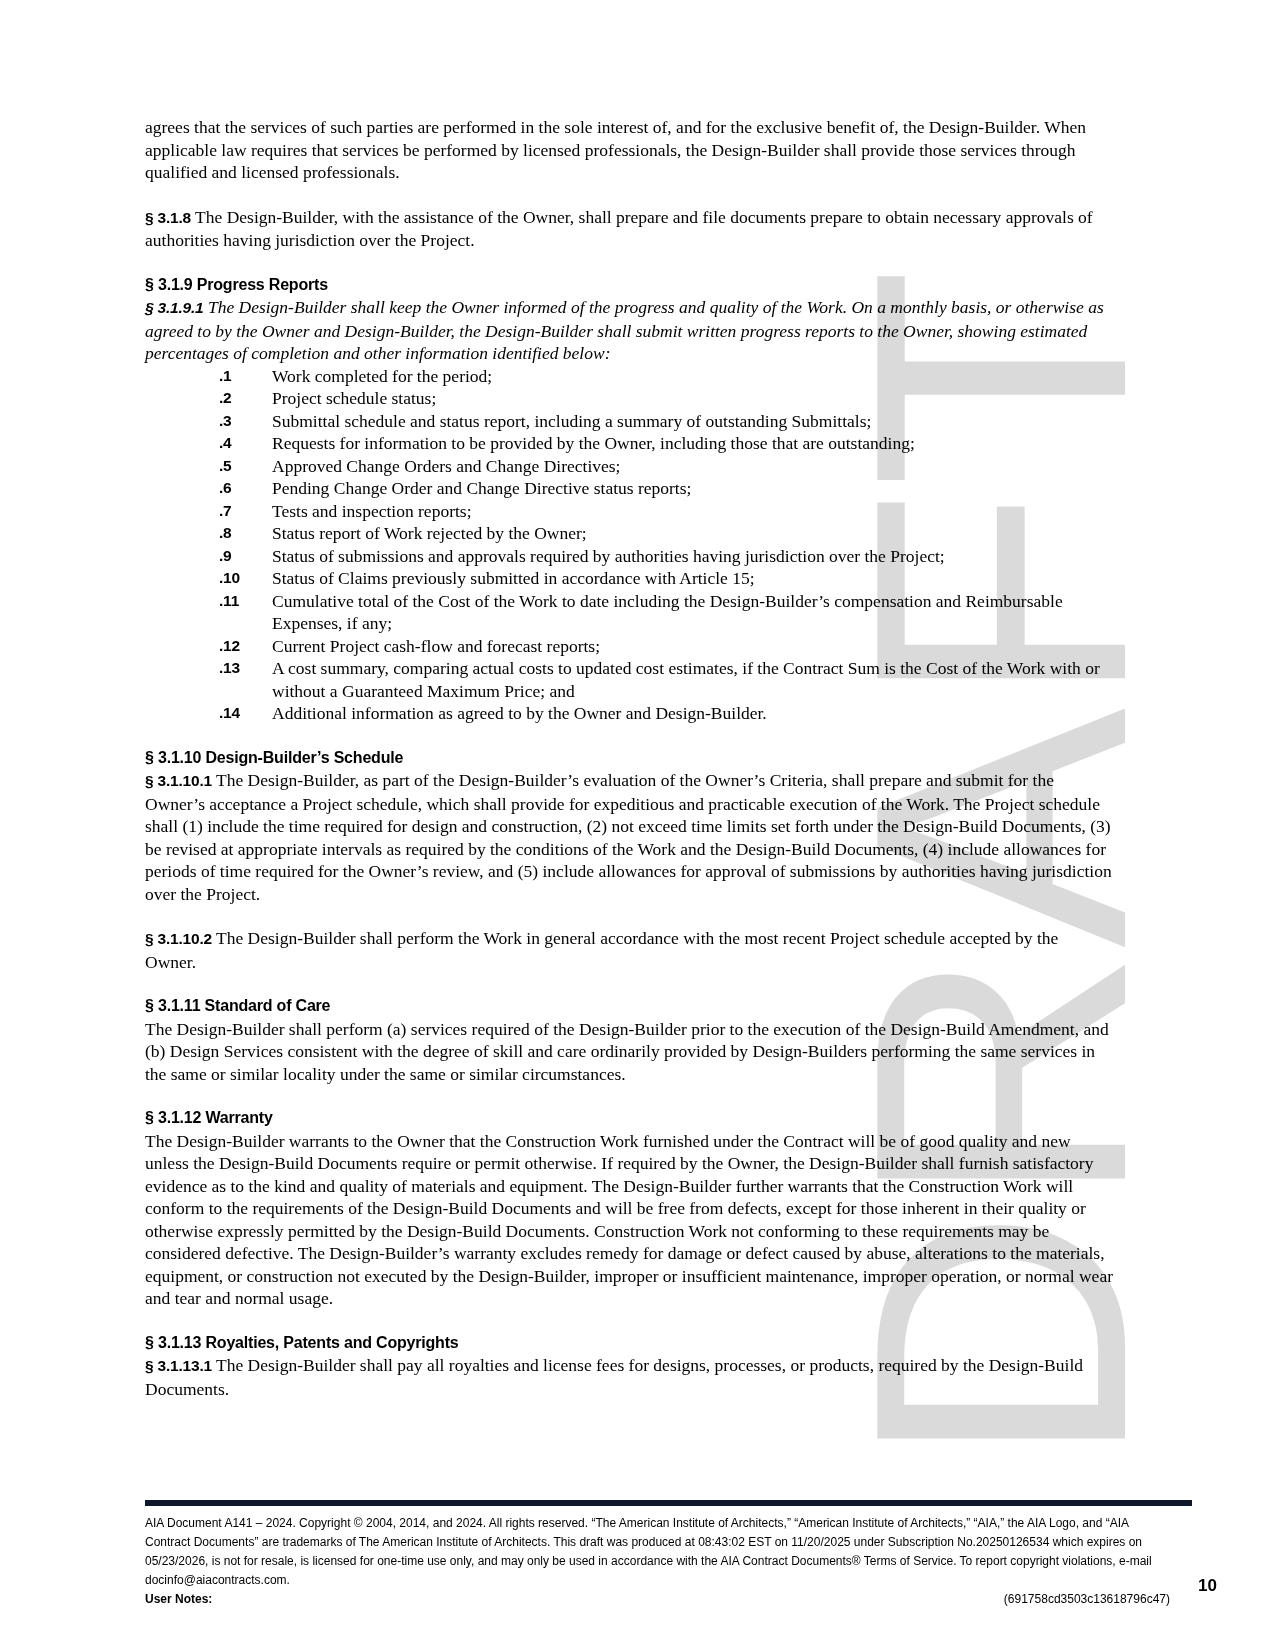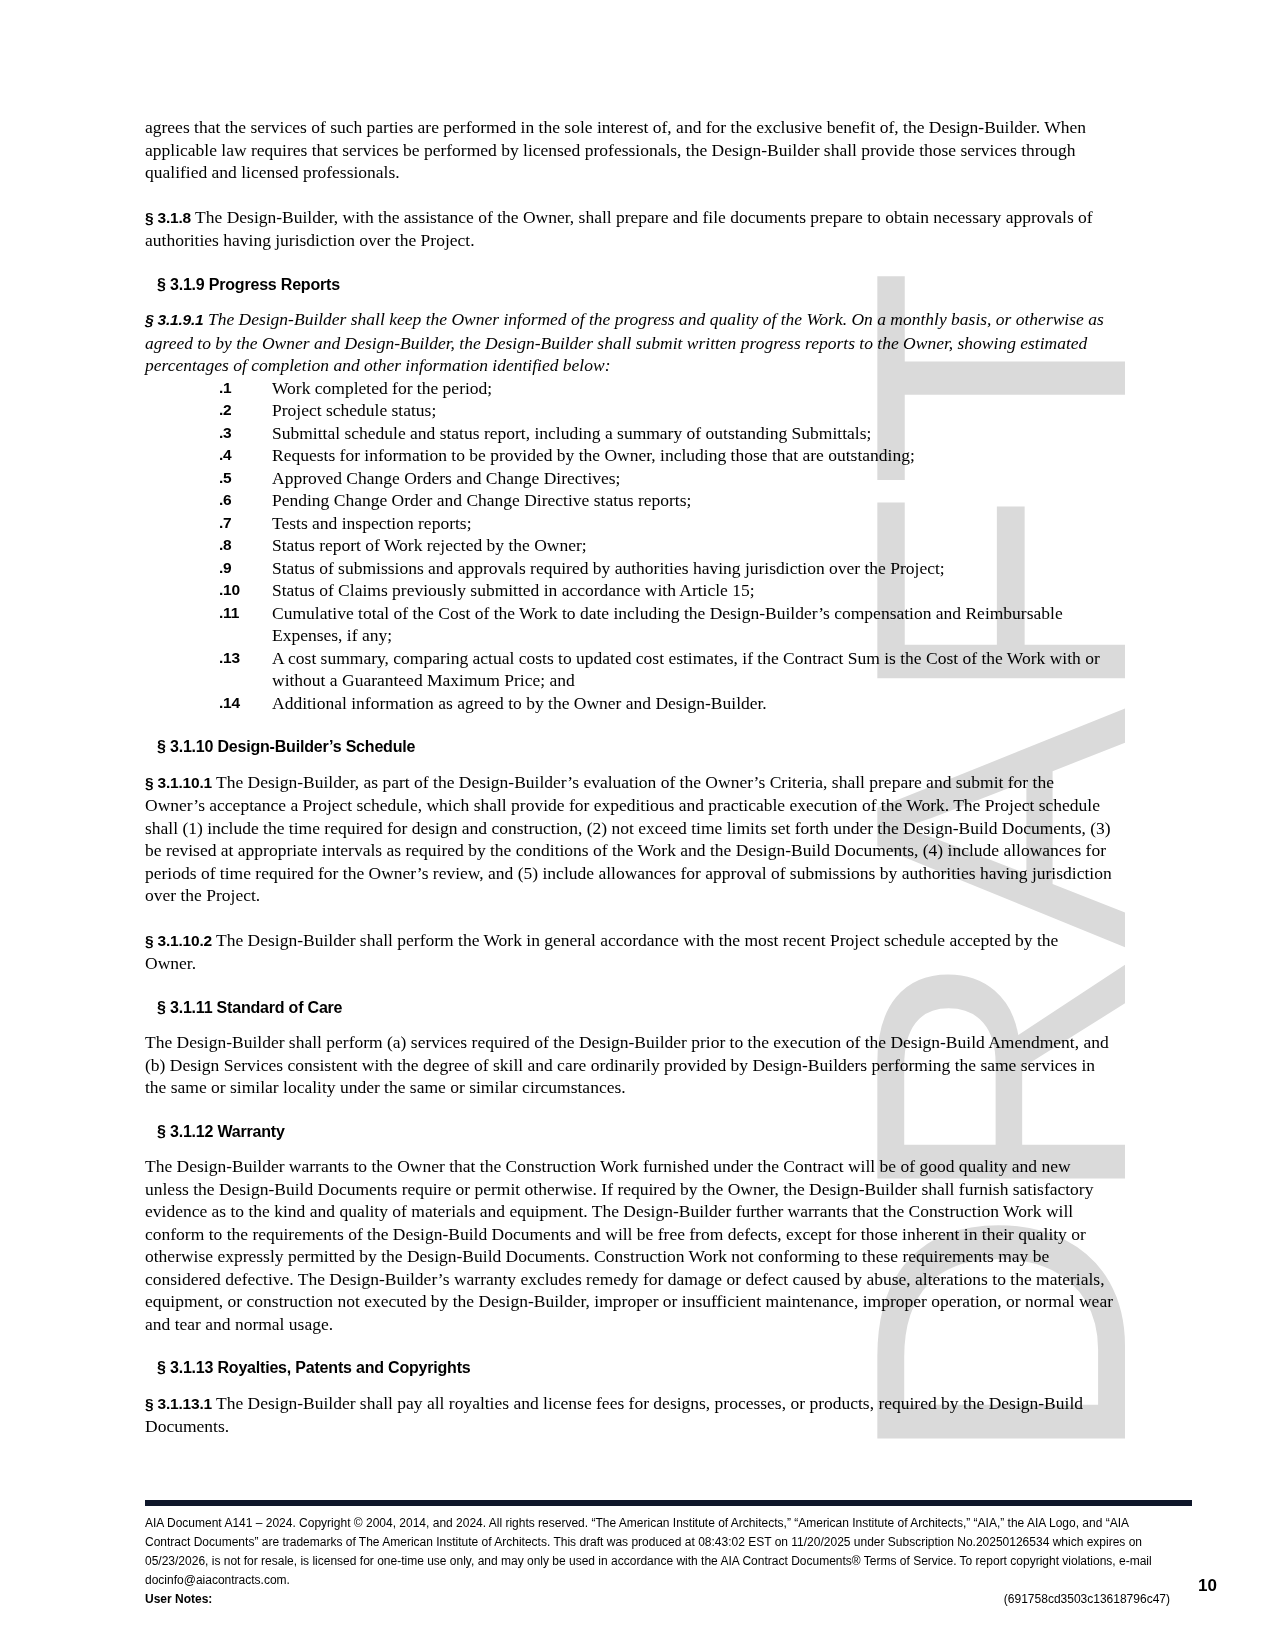--- a/index.html
+++ b/index.html
@@ -32,21 +32,21 @@
     font-size: 17.5px;
     line-height: 22.5px;
   }
   .para { margin: 0 0 22px 0; }
   .para.tight { margin-bottom: 0; font-style: italic; }
   .heading {
     font-family: "Liberation Sans", sans-serif;
     font-size: 16px;
     font-weight: bold;
     line-height: 22.5px;
-    margin: 12px;
+    margin: 0;
     letter-spacing: -0.2px;
   }
   .secnum {
     font-family: "Liberation Sans", sans-serif;
     font-size: 15.5px;
     font-weight: bold;
     letter-spacing: -0.2px;
   }
   .dlist { margin: 0 0 22px 0; }
   .li { display: flex; }
@@ -144,20 +144,24 @@
       </div>
     <div class="li">
         <span class="li-num">.10</span>
         <span class="li-text">Status of Claims previously submitted in accordance with Article 15;</span>
       </div>
     <div class="li">
         <span class="li-num">.11</span>
         <span class="li-text">Cumulative total of the Cost of the Work to date including the Design-Builder’s compensation and Reimbursable Expenses, if any;</span>
       </div>
     <div class="li">
+        <span class="li-num">.12</span>
+        <span class="li-text">Current Project cash-flow and forecast reports;</span>
+      </div>
+    <div class="li">
         <span class="li-num">.13</span>
         <span class="li-text">A cost summary, comparing actual costs to updated cost estimates, if the Contract Sum is the Cost of the Work with or without a Guaranteed Maximum Price; and</span>
       </div>
     <div class="li">
         <span class="li-num">.14</span>
         <span class="li-text">Additional information as agreed to by the Owner and Design-Builder.</span>
       </div>
   </div>
 
   <h3 class="heading">§ 3.1.10 Design-Builder’s Schedule</h3>

